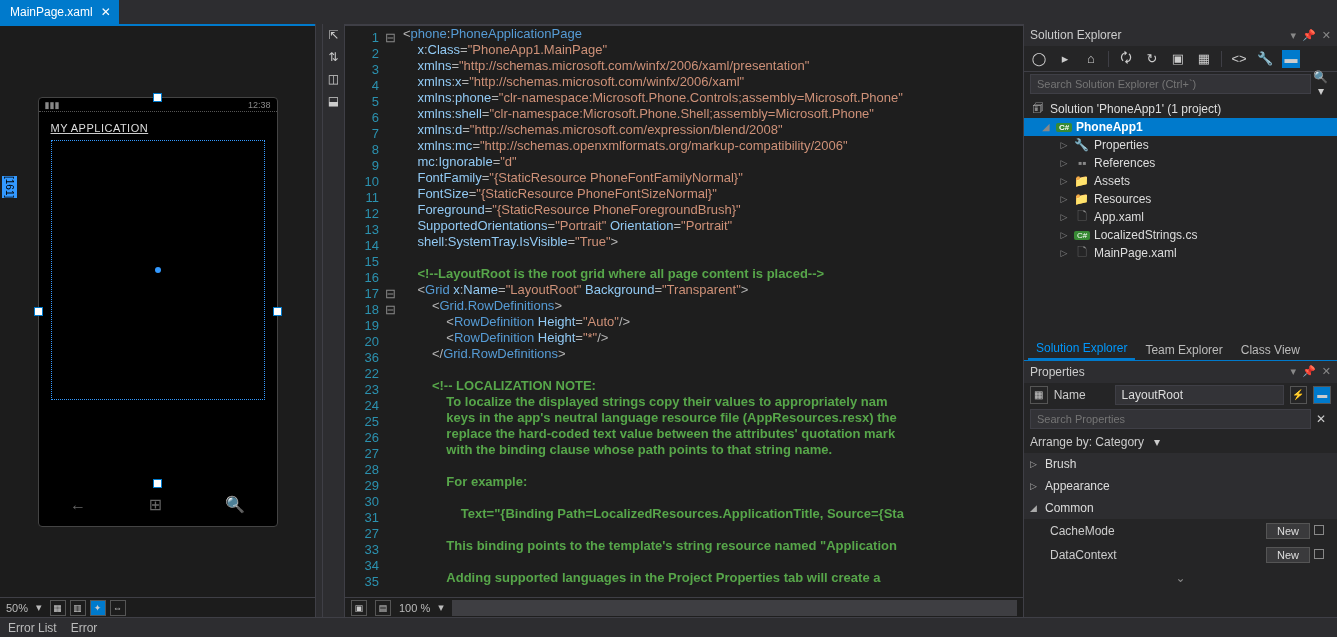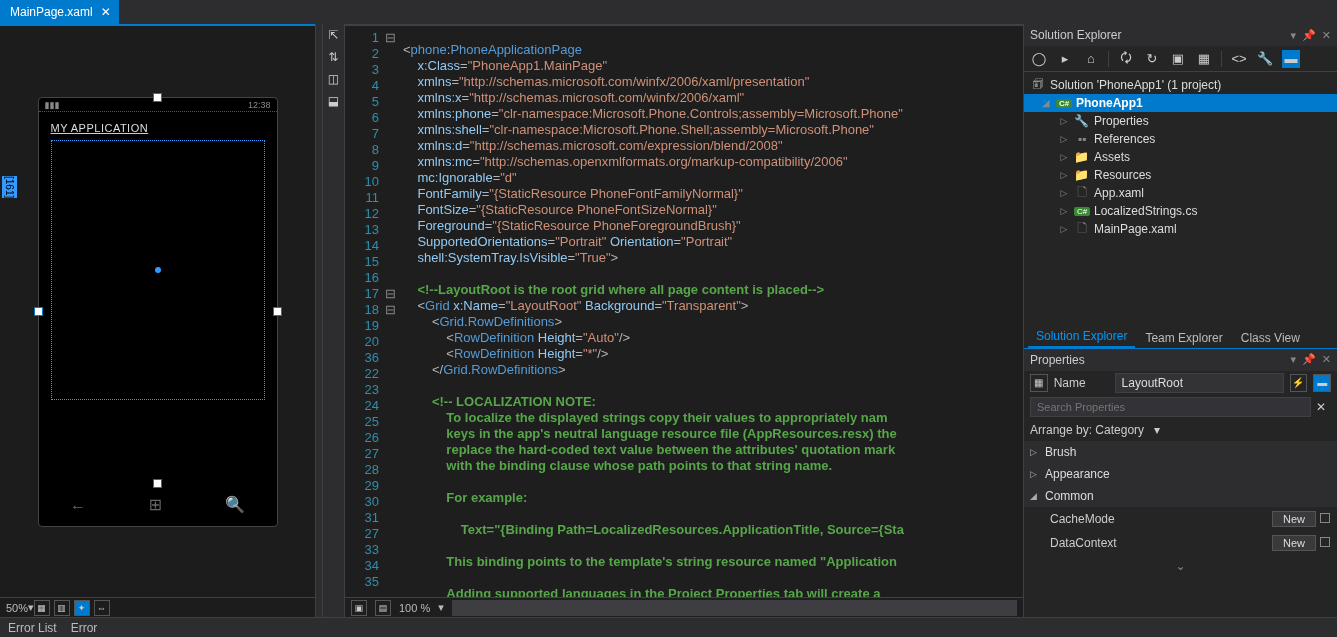--- a/index.html
+++ b/index.html
@@ -13,32 +13,32 @@
   .phone { width: 240px; height: 430px; background: #000; border: 1px solid #444; border-radius: 4px; position: relative; }
   .phone-top { height: 14px; border-bottom: 1px dotted #555; font-size: 9px; color: #888; display:flex; justify-content:space-between; padding: 2px 6px; }
   .phone-body { padding: 10px 12px; position: relative; text-decoration: underline; }
   .app-title { font-size: 11px; color: #ddd; letter-spacing: 0.5px; }
   .page-title { font-size: 34px; color: #eee; font-weight: 300; margin-top: 2px; border: 1px dotted #3399ff; padding: 0 2px; }
   .content-area { border: 1px dotted #3399ff; height: 260px; margin-top: 6px; position: relative; }
   .dot { width: 6px; height: 6px; background: #3399ff; border-radius: 50%; position: absolute; left: 50%; top: 50%; transform: translate(-50%,-50%);}
   .phone-nav { position: absolute; bottom: 6px; left: 0; right: 0; display: flex; justify-content: space-around; color: #666; font-size: 16px; height: 30px; align-items:center;}
   .handle { width: 9px; height: 9px; background: #fff; border: 1px solid #007acc; position: absolute; }
   .vtag { position: absolute; left: 2px; top: 150px; background:#3399ff;color:#000;font-size:10px;padding:0 2px;writing-mode:vertical-rl;}
-  .designer-status { height: 20px; border-top: 1px solid #3f3f46; display:flex;align-items:center;padding:0 6px;font-size:11px;color:#bbb;}
+  .designer-status { height: 20px; border-top: 1px solid #3f3f46; display:flex;align-items:center;padding:0 6px;gap:8px;font-size:11px;color:#bbb;}
   .ds-icons { display:flex; gap:4px; }
   .ds-icon { width:16px;height:16px;border:1px solid #555;display:flex;align-items:center;justify-content:center;font-size:9px;color:#ccc;}
   .splitter-v { width: 8px; background: #2d2d30; border-left:1px solid #3f3f46; border-right:1px solid #3f3f46; display:flex;flex-direction:column;align-items:center;justify-content:center;gap:4px;}
   .code-area { flex: 1; display: flex; min-width: 0; background: #1e1e1e; border-top:2px solid #3f3f46;}
   .gutter-extra { width: 22px; background:#2d2d30;border-right:1px solid #3f3f46;display:flex;flex-direction:column;align-items:center;padding-top:4px;gap:6px;}
   .gutter-extra .gi { width:16px;height:16px;color:#ccc;font-size:12px;text-align:center;}
   .editor { flex:1; display:flex; flex-direction:column; min-width:0;}
   .editor-body { flex:1; display:flex; overflow:hidden; font-family: Consolas, monospace; font-size: 13px; line-height: 16px;}
   .lineno-col { width: 40px; text-align: right; color:#2b91af; padding: 4px 6px 4px 0; user-select:none;}
   .fold-col { width: 14px; color:#888; padding-top:4px;}
-  .code-col { flex:1; padding:16px 0 4px 4px; white-space:pre; overflow:hidden; color:#dcdcdc;} .str{color:#ce9178;} .cmt{color:#57a64a;font-weight:bold;} .punct{color:#b4b4b4;}
+  .code-col { flex:1; padding:0 0 4px 4px; white-space:pre; overflow:hidden; color:#dcdcdc;} .str{color:#ce9178;} .cmt{color:#57a64a;font-weight:bold;} .punct{color:#b4b4b4;}
   .xml-el{color:#569cd6;} .xml-attr{color:#92caf4;}
   .editor-status { height: 20px; border-top: 1px solid #3f3f46; display:flex;align-items:center;padding:0 6px;gap:8px;font-size:11px;color:#bbb;}
   .scroll-h { height:16px;background:#3e3e42;}
   .right-panel { width: 314px; background: #252526; display:flex; flex-direction:column; border-left:1px solid #3f3f46;}
   .panel-header { height: 22px; display:flex; align-items:center; padding:0 6px; background:#2d2d30; color:#ccc; font-size:12px; justify-content:space-between;}
   .panel-header .icons { display:flex; gap:6px; color:#888; font-size:11px;}
   .toolbar { height: 26px; display:flex; align-items:center; padding:0 6px; gap:8px; border-bottom:1px solid #3f3f46;}
   .tb-icon { width:18px;height:18px;display:flex;align-items:center;justify-content:center;color:#ccc;font-size:13px;}
   .tb-sep { width:1px; height:16px; background:#3f3f46; }
   .tb-active { background:#007acc; }
@@ -54,21 +54,21 @@
   .tab-strip { height:22px; display:flex; align-items:flex-end; border-bottom:1px solid #007acc; padding:0 4px; gap:2px;}
   .rtab { padding: 3px 8px; font-size:12px; color:#bbb; cursor:pointer;}
   .rtab.active { color:#0097fb; border-bottom:2px solid #007acc;}
   .props { flex:1; display:flex; flex-direction:column;}
   .prop-row { display:flex; align-items:center; min-height:22px; padding:2px 6px; gap:6px; font-size:12px;}
   .prop-label { width:56px; color:#ccc;}
   .prop-val { flex:1; background:#333337; border:1px solid #3f3f46; color:#ddd; height:20px; padding:0 6px; font-size:12px;}
   .prop-mini-icon{width:18px;height:18px;border:1px solid #555;text-align:center;color:#ccc;font-size:10px;line-height:16px;}
   .cat-row { display:flex; align-items:center; height:22px; padding:0 6px; gap:5px; color:#ddd; background:#2d2d30;}
   .cat-arrow{width:10px;font-size:9px;color:#aaa;}
-  .cat-item { display:flex;align-items:center;height:24px;padding:0 7px 0 26px;justify-content:space-between;font-size:12px;}
+  .cat-item { display:flex;align-items:center;height:24px;padding:0 13px 0 26px;justify-content:space-between;font-size:12px;}
   .new-btn { background:#3a3a3c;border:1px solid #555;color:#ddd;font-size:11px;padding:1px 10px;}
   .sq { width:10px;height:10px;border:1px solid #888;display:inline-block;margin-left:4px;}
   .footer { height: 20px; background:#2d2d30; border-top:1px solid #3f3f46; display:flex; align-items:center; padding:0 8px; gap:14px; font-size:12px; color:#bbb;}
   .folder-ico { color:#d7ba7d; }
   .cs-ico { background:#388a34; color:#fff; font-size:8px; padding:0 2px; border-radius:2px;}
   .xaml-ico { color:#888; }
   .ref-ico { color:#888;}
 </style>
 </head>
 <body>
@@ -233,20 +233,24 @@
       <span class="tb-sep"></span>
       <span class="tb-icon">🗘</span>
       <span class="tb-icon">↻</span>
       <span class="tb-icon">▣</span>
       <span class="tb-icon">▦</span>
       <span class="tb-sep"></span>
       <span class="tb-icon">&lt;&gt;</span>
       <span class="tb-icon">🔧</span>
       <span class="tb-icon tb-active">▬</span>
     </div>
+    <div class="search">
+      <input placeholder="Search Solution Explorer (Ctrl+`)" style="">
+      <span class="mag">🔍▾</span>
+    </div>
     <div class="tree">
       <div class="tree-row">
           <span class="tree-icon">🗊</span>
           <span>Solution 'PhoneApp1' (1 project)</span>
         </div>
       <div class="tree-row sel indent1">
           <span class="tree-arrow">◢</span>
           <span class="tree-icon cs-ico">C#</span>
           <span>PhoneApp1</span>
         </div>

